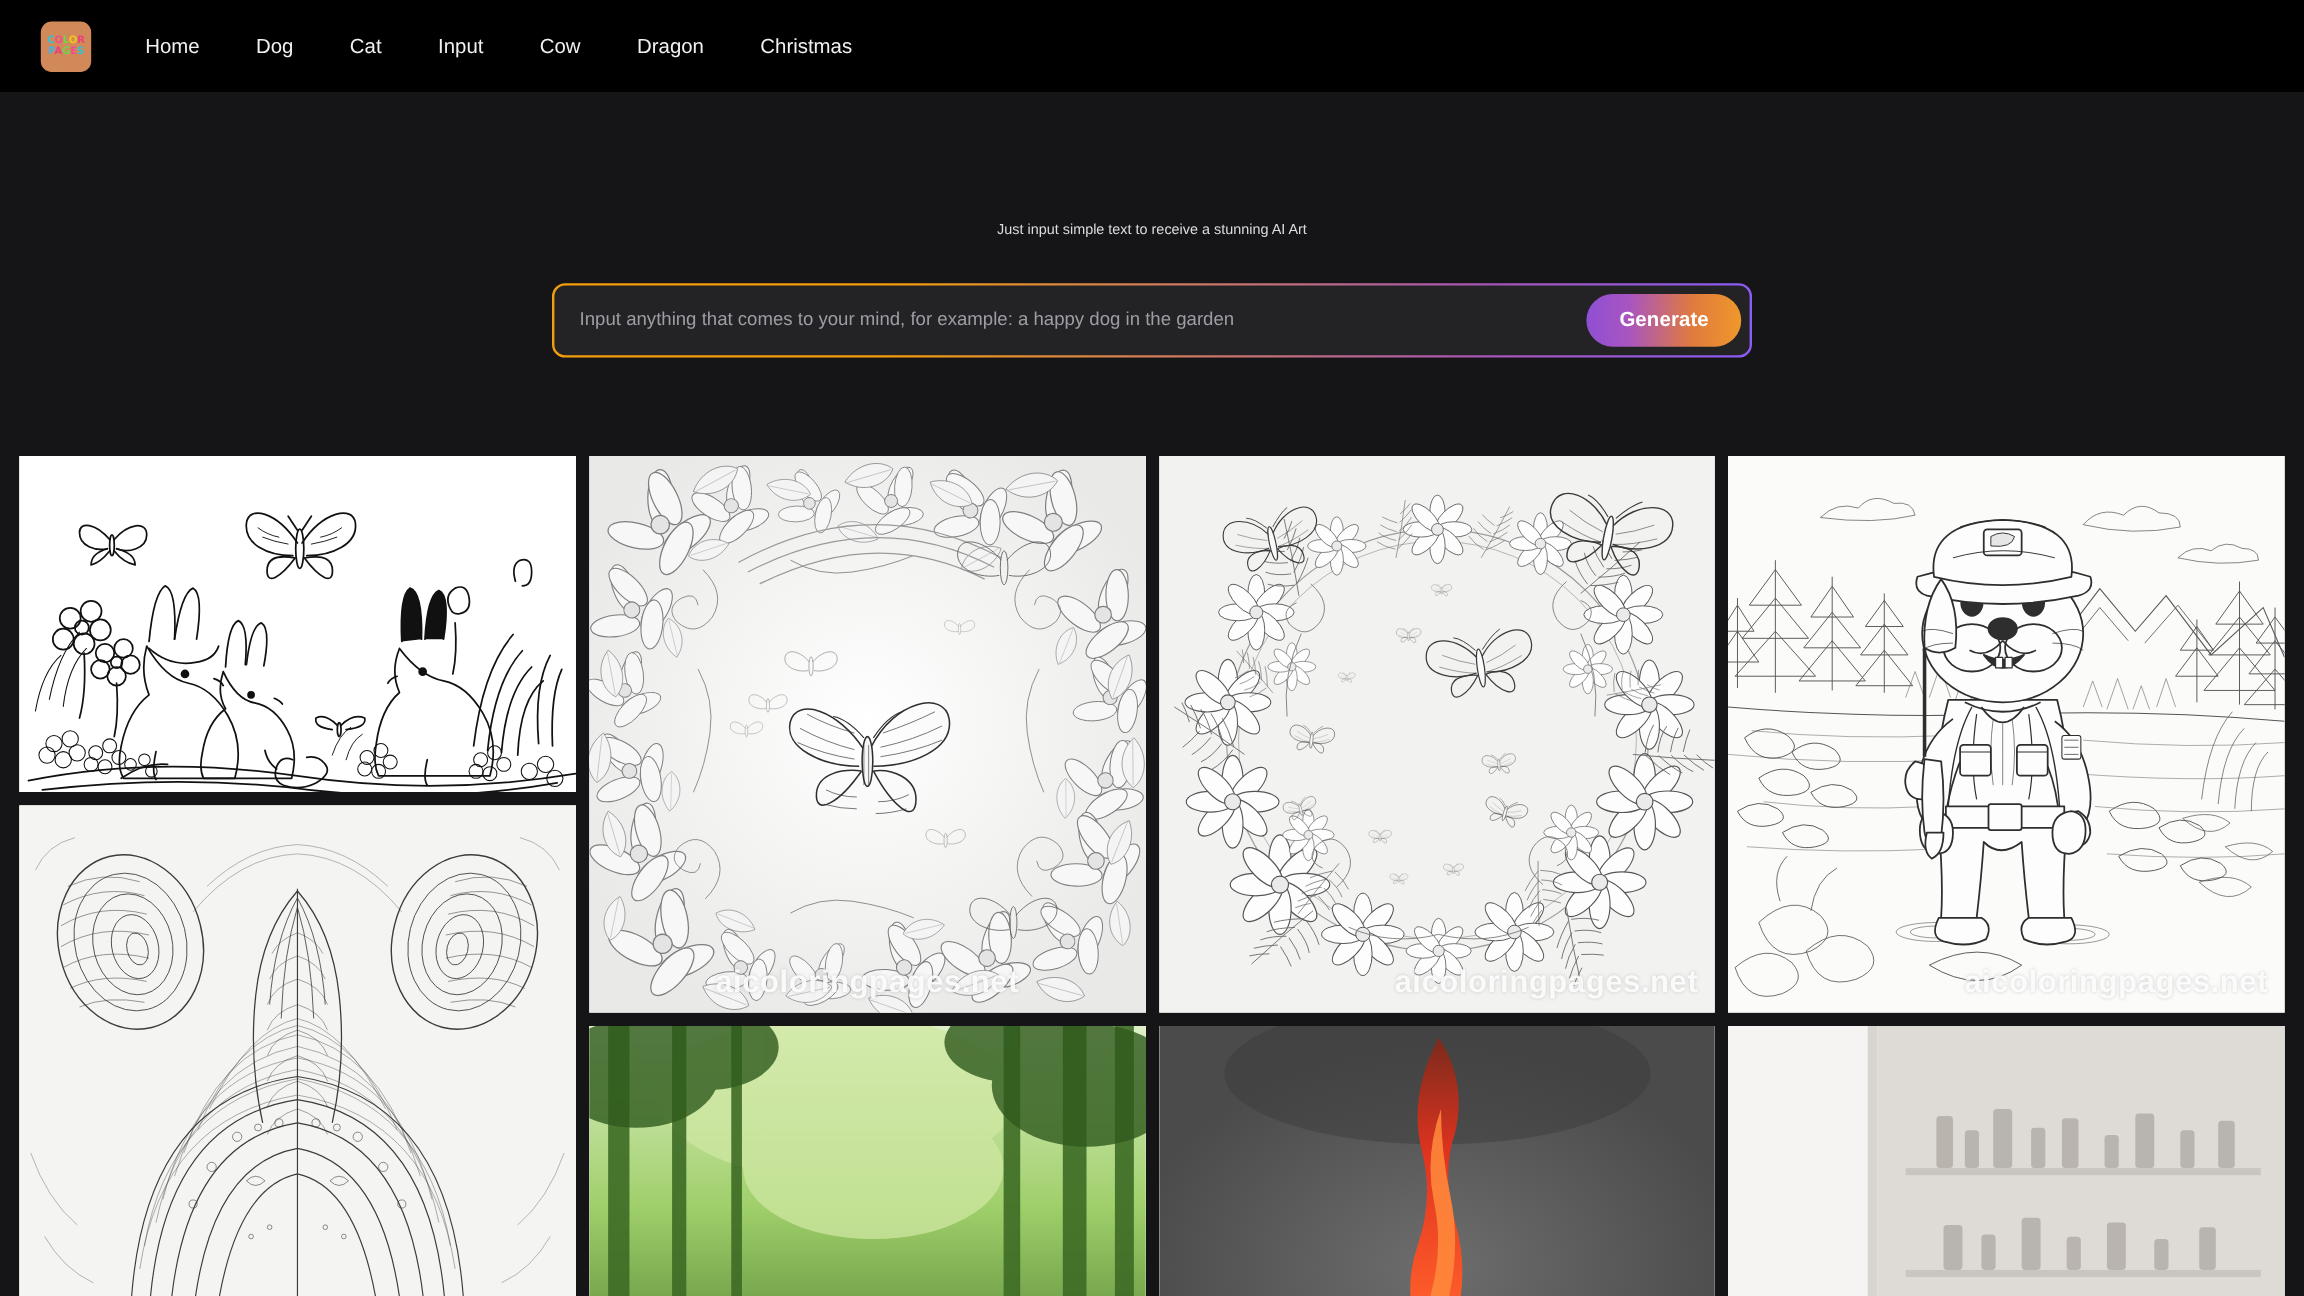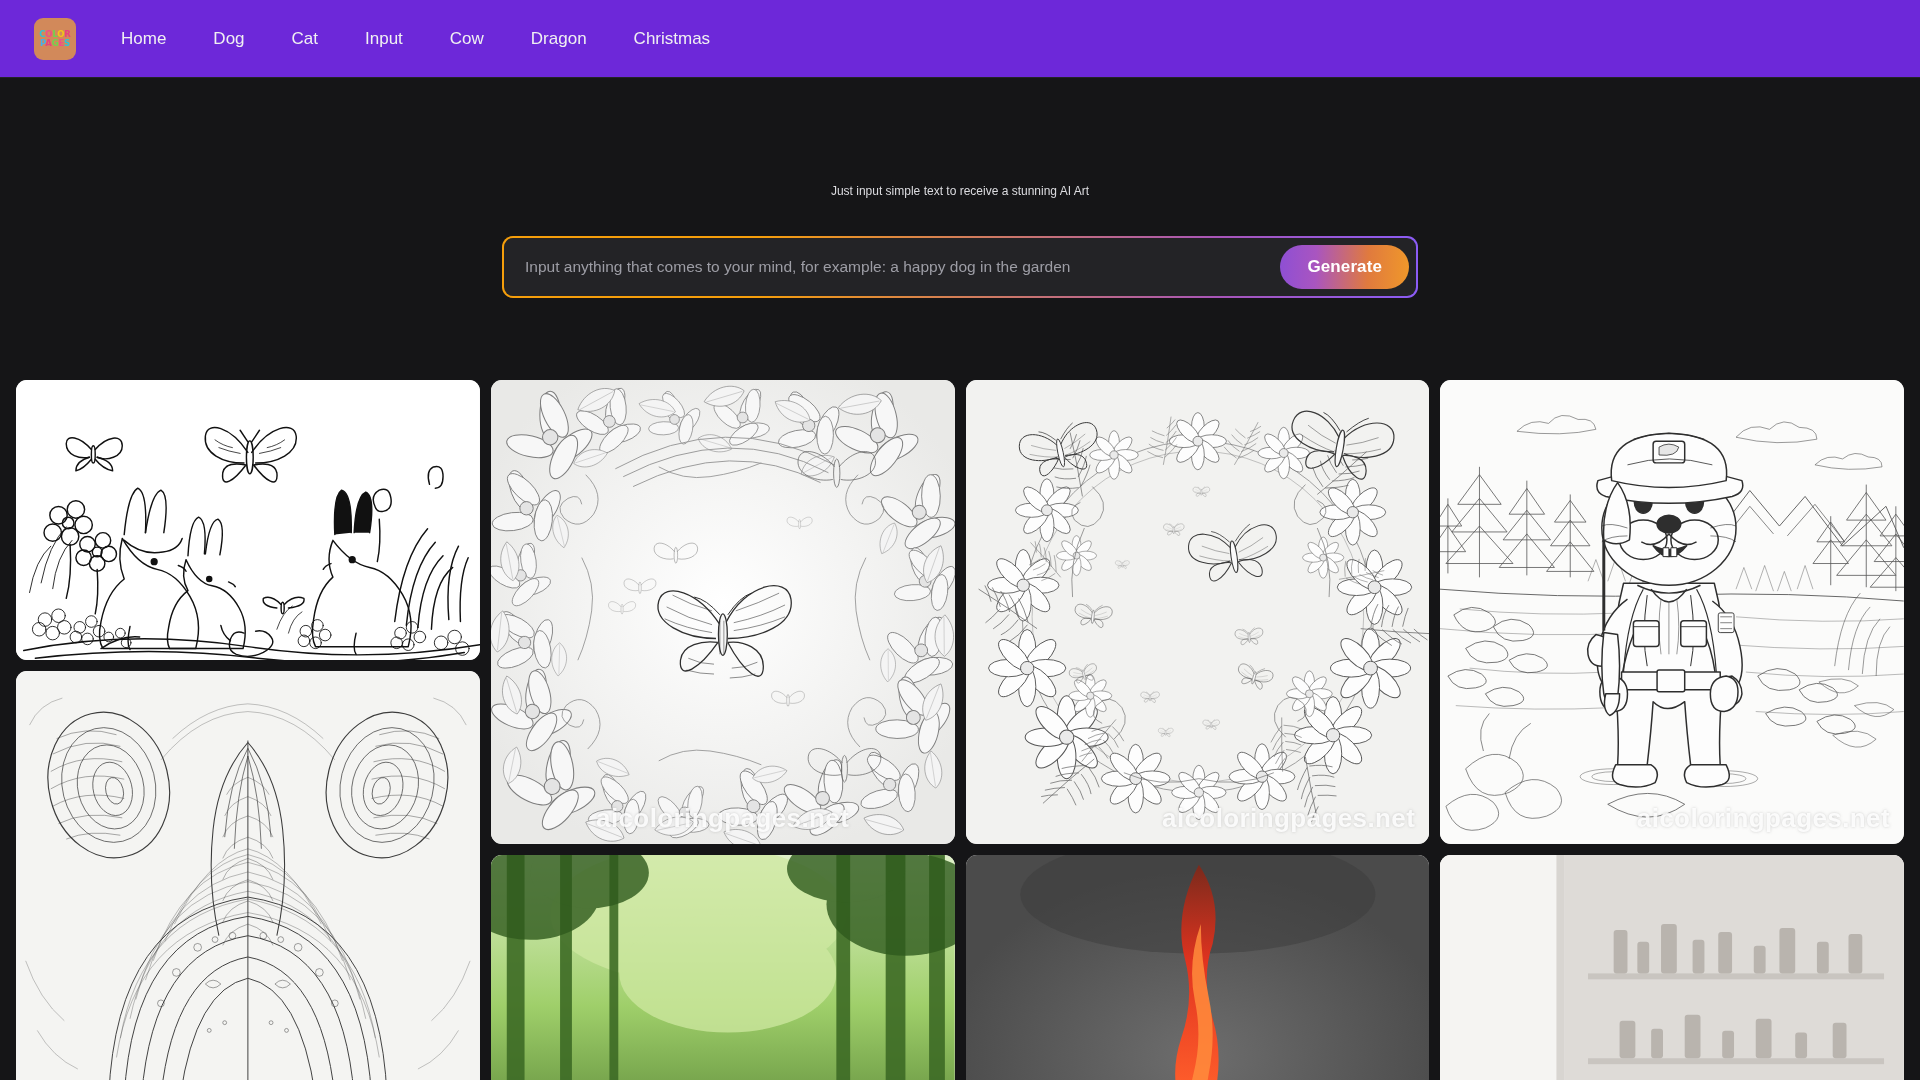--- a/index.html
+++ b/index.html
@@ -19,21 +19,21 @@
   }
 
   
   .navbar {
     height: 78px;
     width: 100%;
     display: flex;
     align-items: center;
     padding-left: 34px;
     border-bottom: 1px solid #232326;
-    background: #6d28d9;
+    background: #000000;
     position: relative;
     z-index: 20;
   }
 
   .logo {
     width: 42px;
     height: 42px;
     border-radius: 9px;
     background: #d2895a;
     display: flex;
@@ -98,21 +98,21 @@
   .hero-sub {
     margin-top: 32px;
     font-size: 12px;
     color: #dcdce0;
     font-weight: 400;
   }
 
   
   .search-wrap {
     margin: 38px auto 0;
-    width: 916px;
+    width: 1000px;
     height: 62px;
     border-radius: 11px;
     padding: 2px;
     background: linear-gradient(90deg, #f59e0b 0%, #f59e0b 28%, #a855b8 78%, #8b5cf6 100%);
     position: relative;
   }
   .search-inner {
     width: 100%;
     height: 100%;
     border-radius: 9px;
@@ -158,21 +158,21 @@
   }
   .gcol {
     flex: 1 1 0;
     display: flex;
     flex-direction: column;
     gap: 11px;
     min-width: 0;
   }
   .gcard {
     width: 100%;
-    border-radius: 11px;
+    border-radius: 0;
     overflow: hidden;
     position: relative;
     background: #f3f3f1;
     cursor: pointer;
     display: block;
   }
   .gcard .art { width: 100%; display: block; }
 
   .wm {
     position: absolute;

